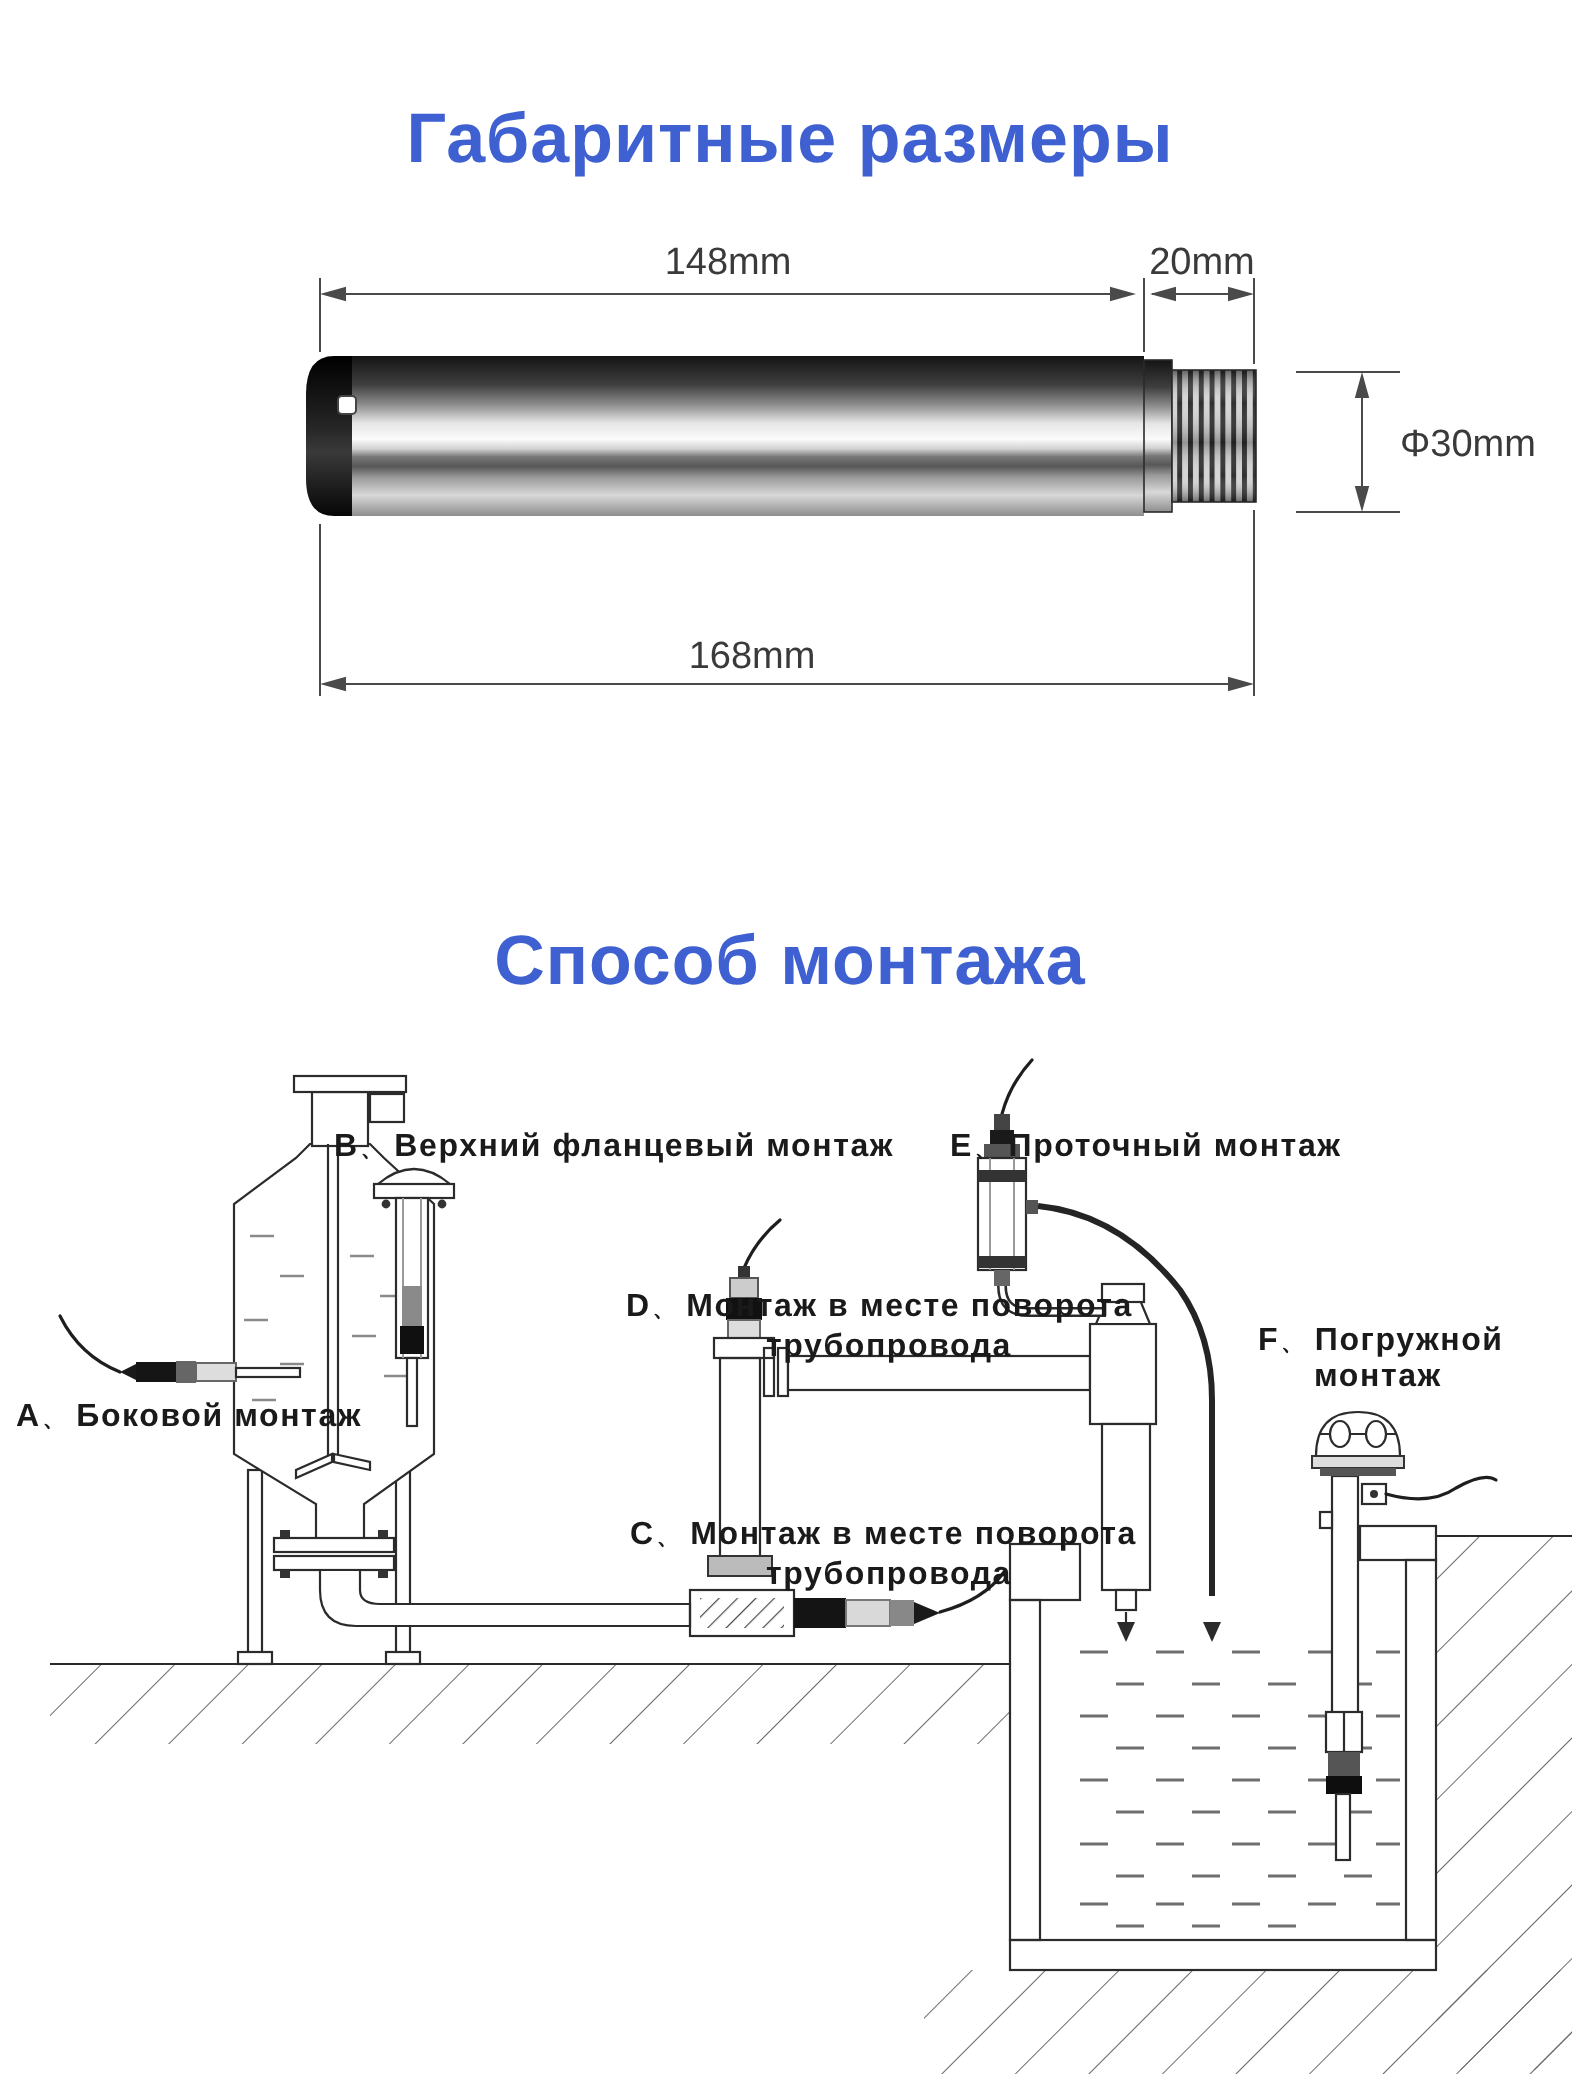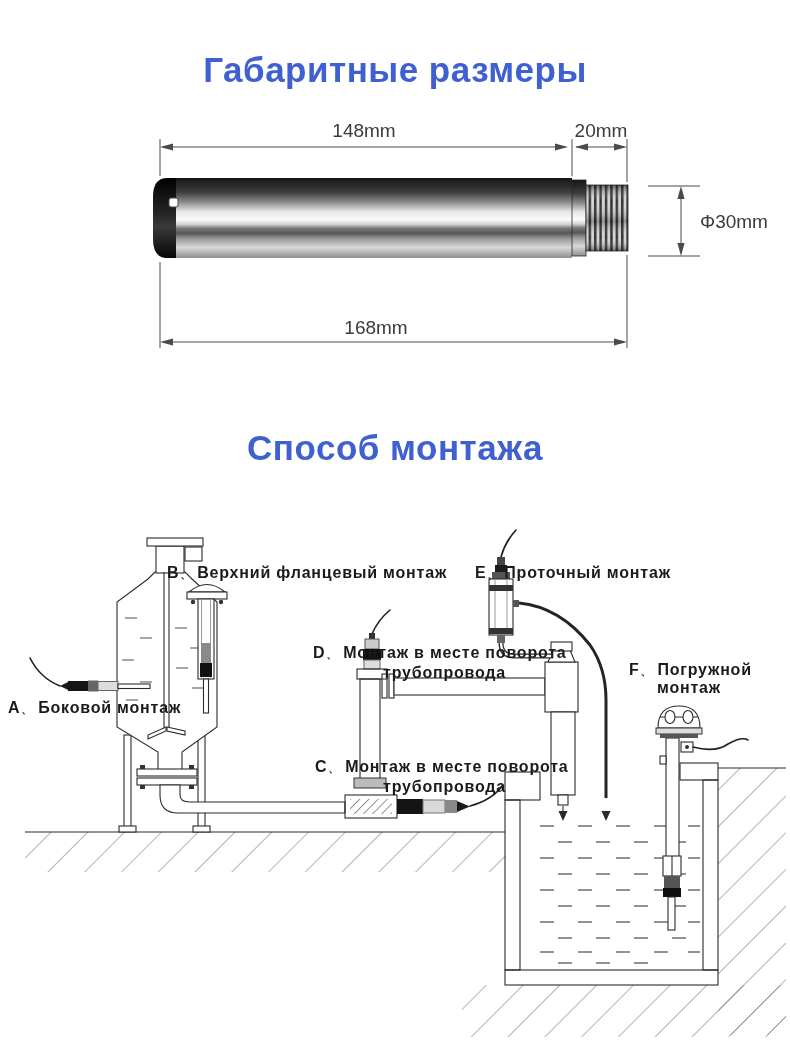--- a/index.html
+++ b/index.html
@@ -2,21 +2,21 @@
 <html><head>
 <meta charset="utf-8">
 <style>
   html,body{margin:0;padding:0;background:#fff;}
   .page{position:relative;width:790px;height:1043px;background:#fff;overflow:hidden;
         font-family:"Liberation Sans",sans-serif;}
   .title{position:absolute;left:0;width:790px;text-align:center;
          font-size:35px;font-weight:700;letter-spacing:.5px;color:#3f60d1;
          font-family:"Liberation Sans",sans-serif;}
   .title1{top:50px;}
-  .title2{top:428px;}
+  .title2{top:461px;}
   svg{position:absolute;left:0;}
   .dimfig{top:105px;}
   .mountfig{top:515px;}
   svg text{font-family:"Liberation Sans",sans-serif;}
   .dimtxt{font-size:19px;fill:#3a3a3a;font-weight:400;}
   .lbl{font-size:16px;font-weight:700;fill:#1a1a1a;letter-spacing:.8px;}
   .sep{font-size:11px;}
   .thin{stroke:#4a4a4a;stroke-width:1;fill:none;}
   .ln{stroke:#2b2b2b;stroke-width:1.1;fill:none;}
   .wh{stroke:#2b2b2b;stroke-width:1.1;fill:#ffffff;}

